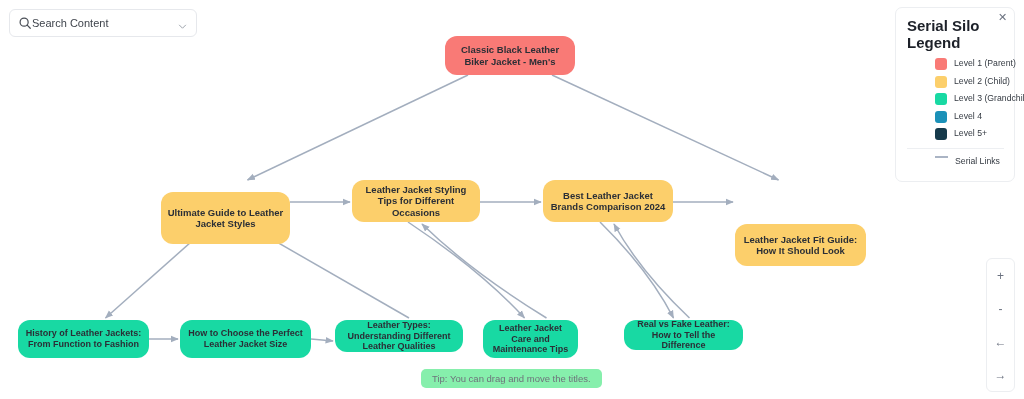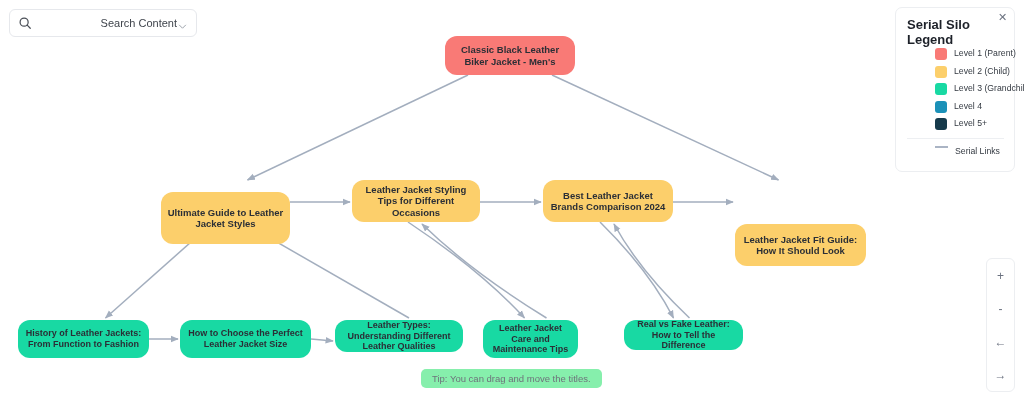--- a/index.html
+++ b/index.html
@@ -16,21 +16,21 @@
   #search-bar {
     position: absolute; left: 9px; top: 9px;
     width: 188px; height: 28px;
     border: 1px solid #e6e8ec; border-radius: 6px;
     background: #fff;
     display: flex; align-items: center;
     padding: 0 8px;
   }
   #search-bar .s-icon { width: 14px; height: 14px; flex: 0 0 14px; color: #4a4f57; }
   #search-bar .s-label {
-    flex: 1; text-align: right;
+    flex: 1; text-align: left;
     font-size: 11px; color: #3f444c;
   }
   #search-bar .s-chev { width: 11px; height: 11px; flex: 0 0 11px; color: #9aa0aa; }
 
   
   #graph-canvas {
     position: absolute; left: 0; top: 0;
     width: 1024px; height: 399px;
   }
   #links-layer { position: absolute; left: 0; top: 0; width: 1024px; height: 399px; }
@@ -54,22 +54,22 @@
   
   #legend {
     position: absolute; right: 9px; top: 7px;
     width: 120px;
     background: #fff;
     border: 1px solid #eceef1; border-radius: 7px;
     padding: 9px 10px 9px 11px;
     z-index: 10;
   }
   #legend .legend-title {
-    font-size: 13px; font-weight: bold; color: #1d2129;
-    margin-bottom: 1px;
+    font-size: 15px; font-weight: bold; color: #1d2129;
+    margin-bottom: 7px;
   }
   #legend .legend-row {
     display: flex; align-items: flex-start;
     margin-bottom: 5.5px;
     padding-left: 28px;
   }
   #legend .swatch {
     width: 12px; height: 12px; border-radius: 3px;
     flex: 0 0 12px; margin-right: 7px;
   }

